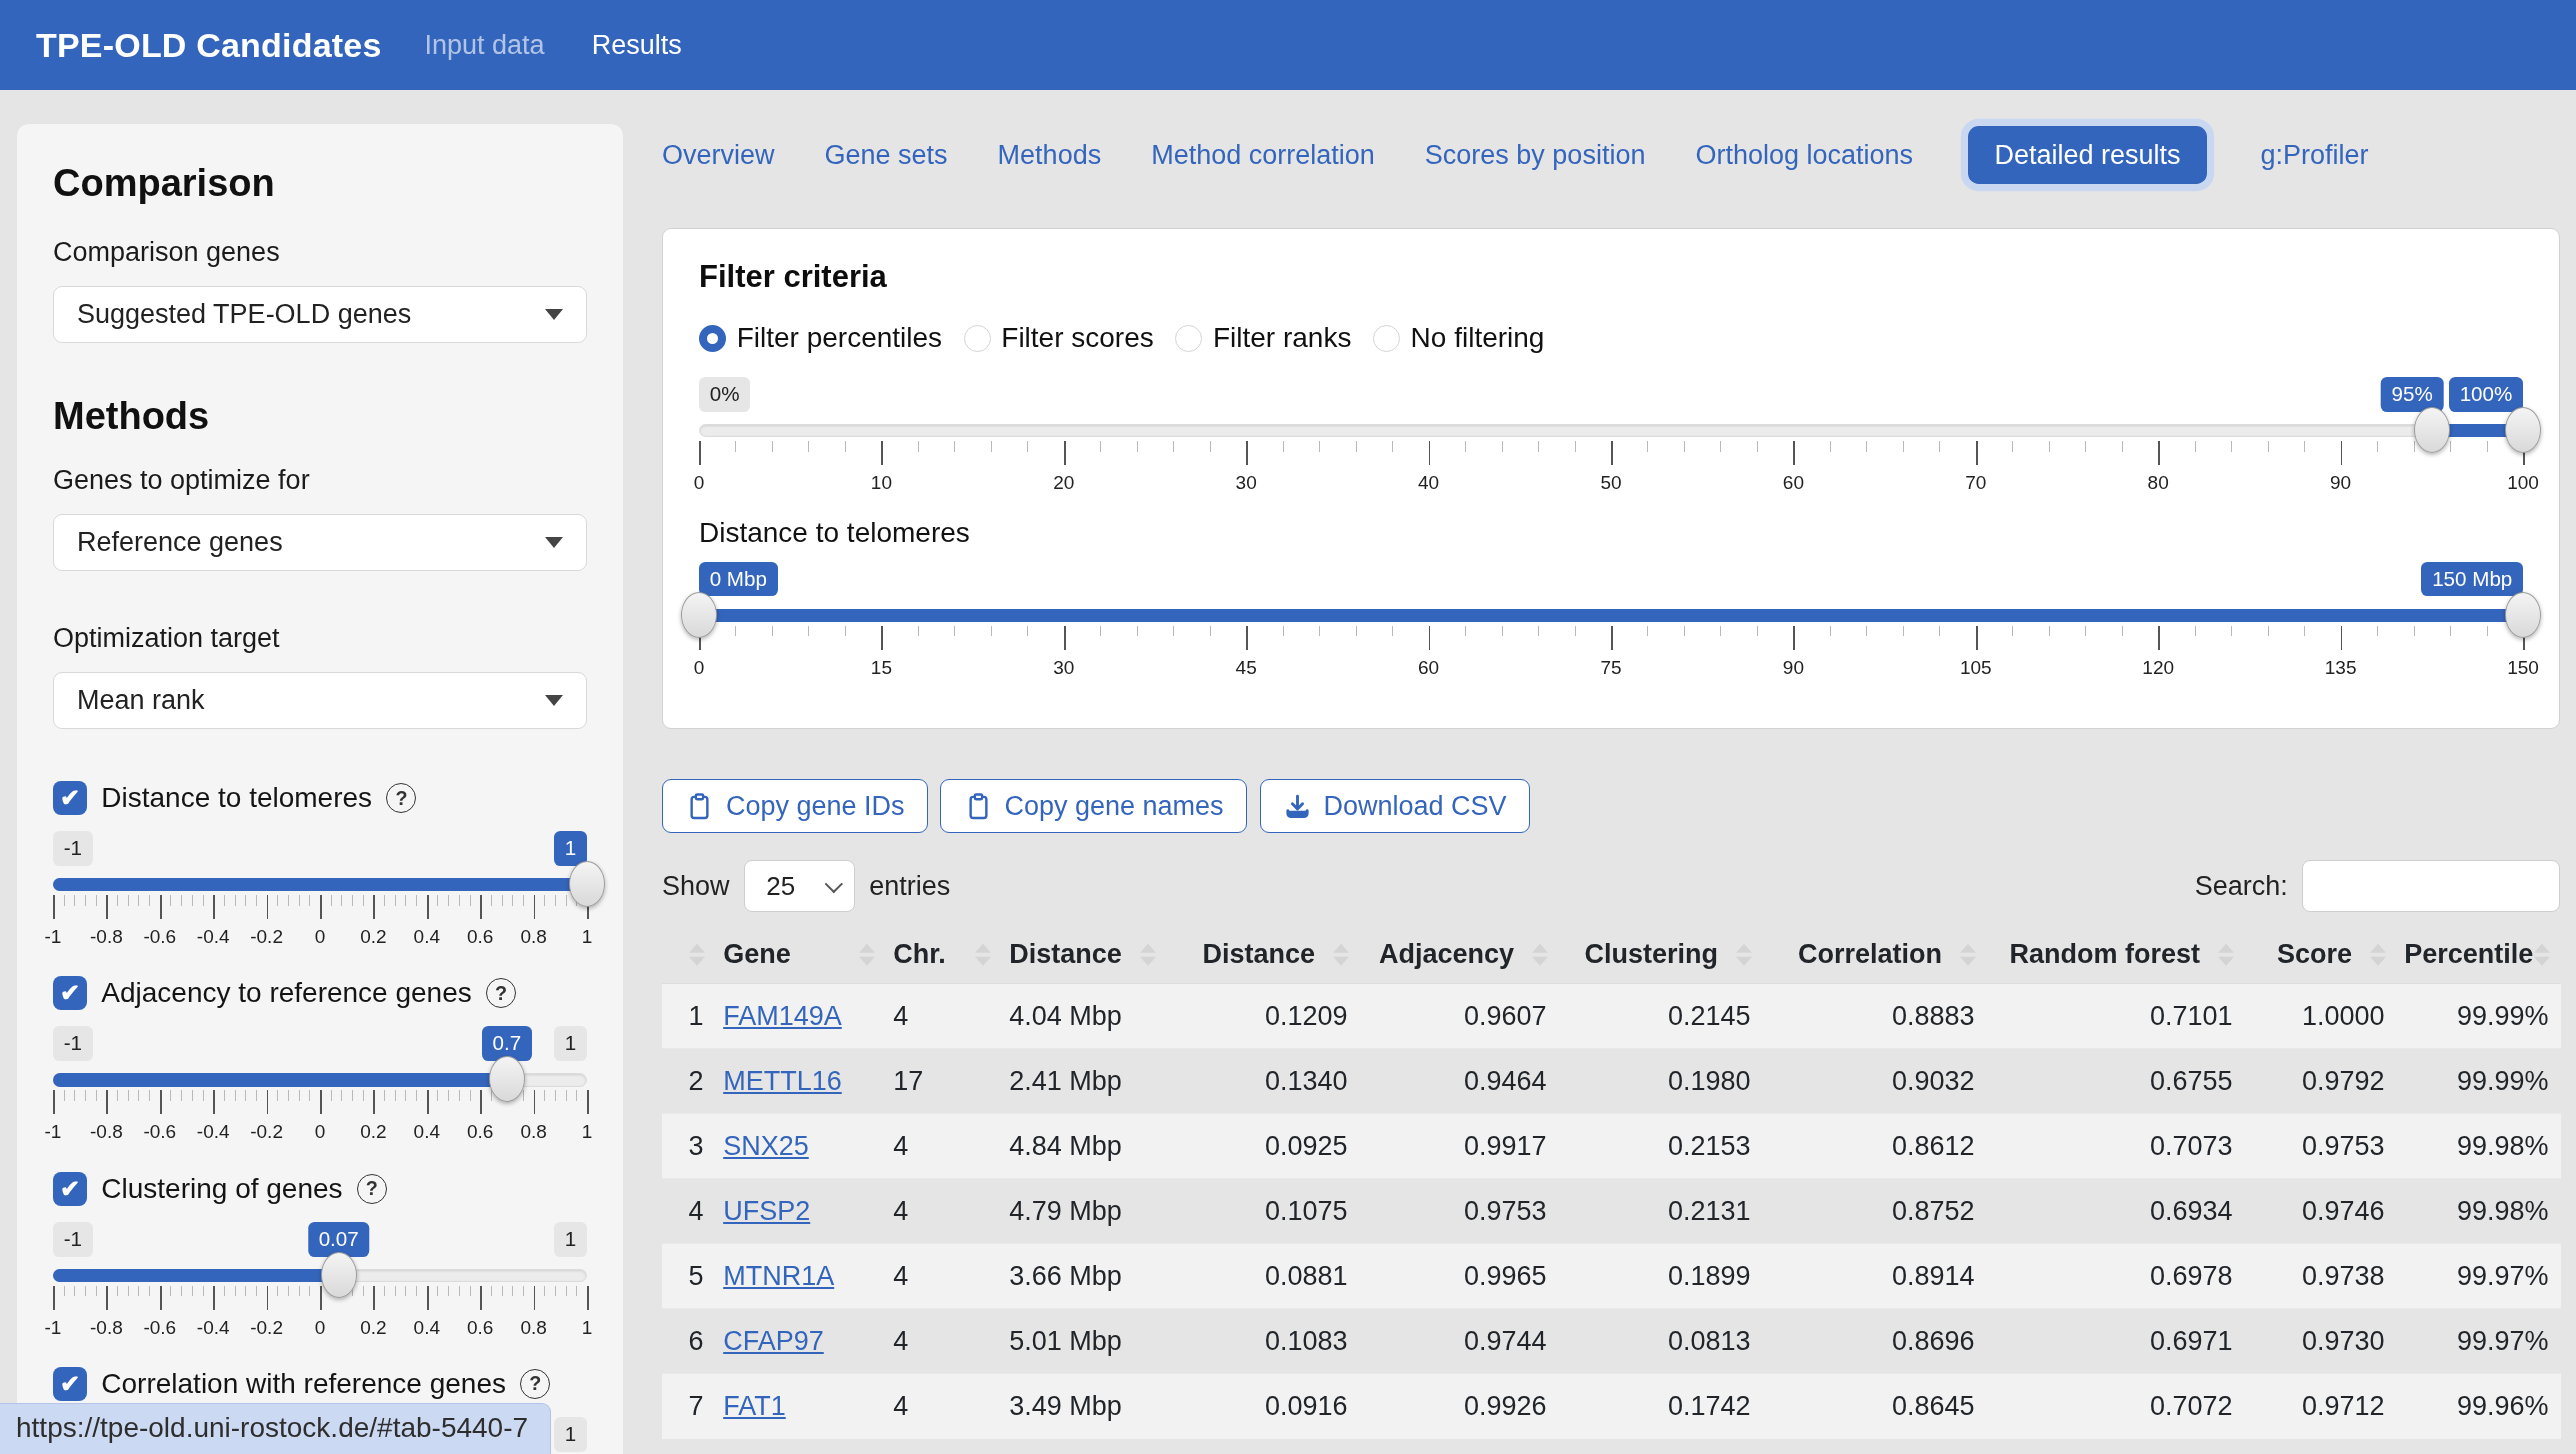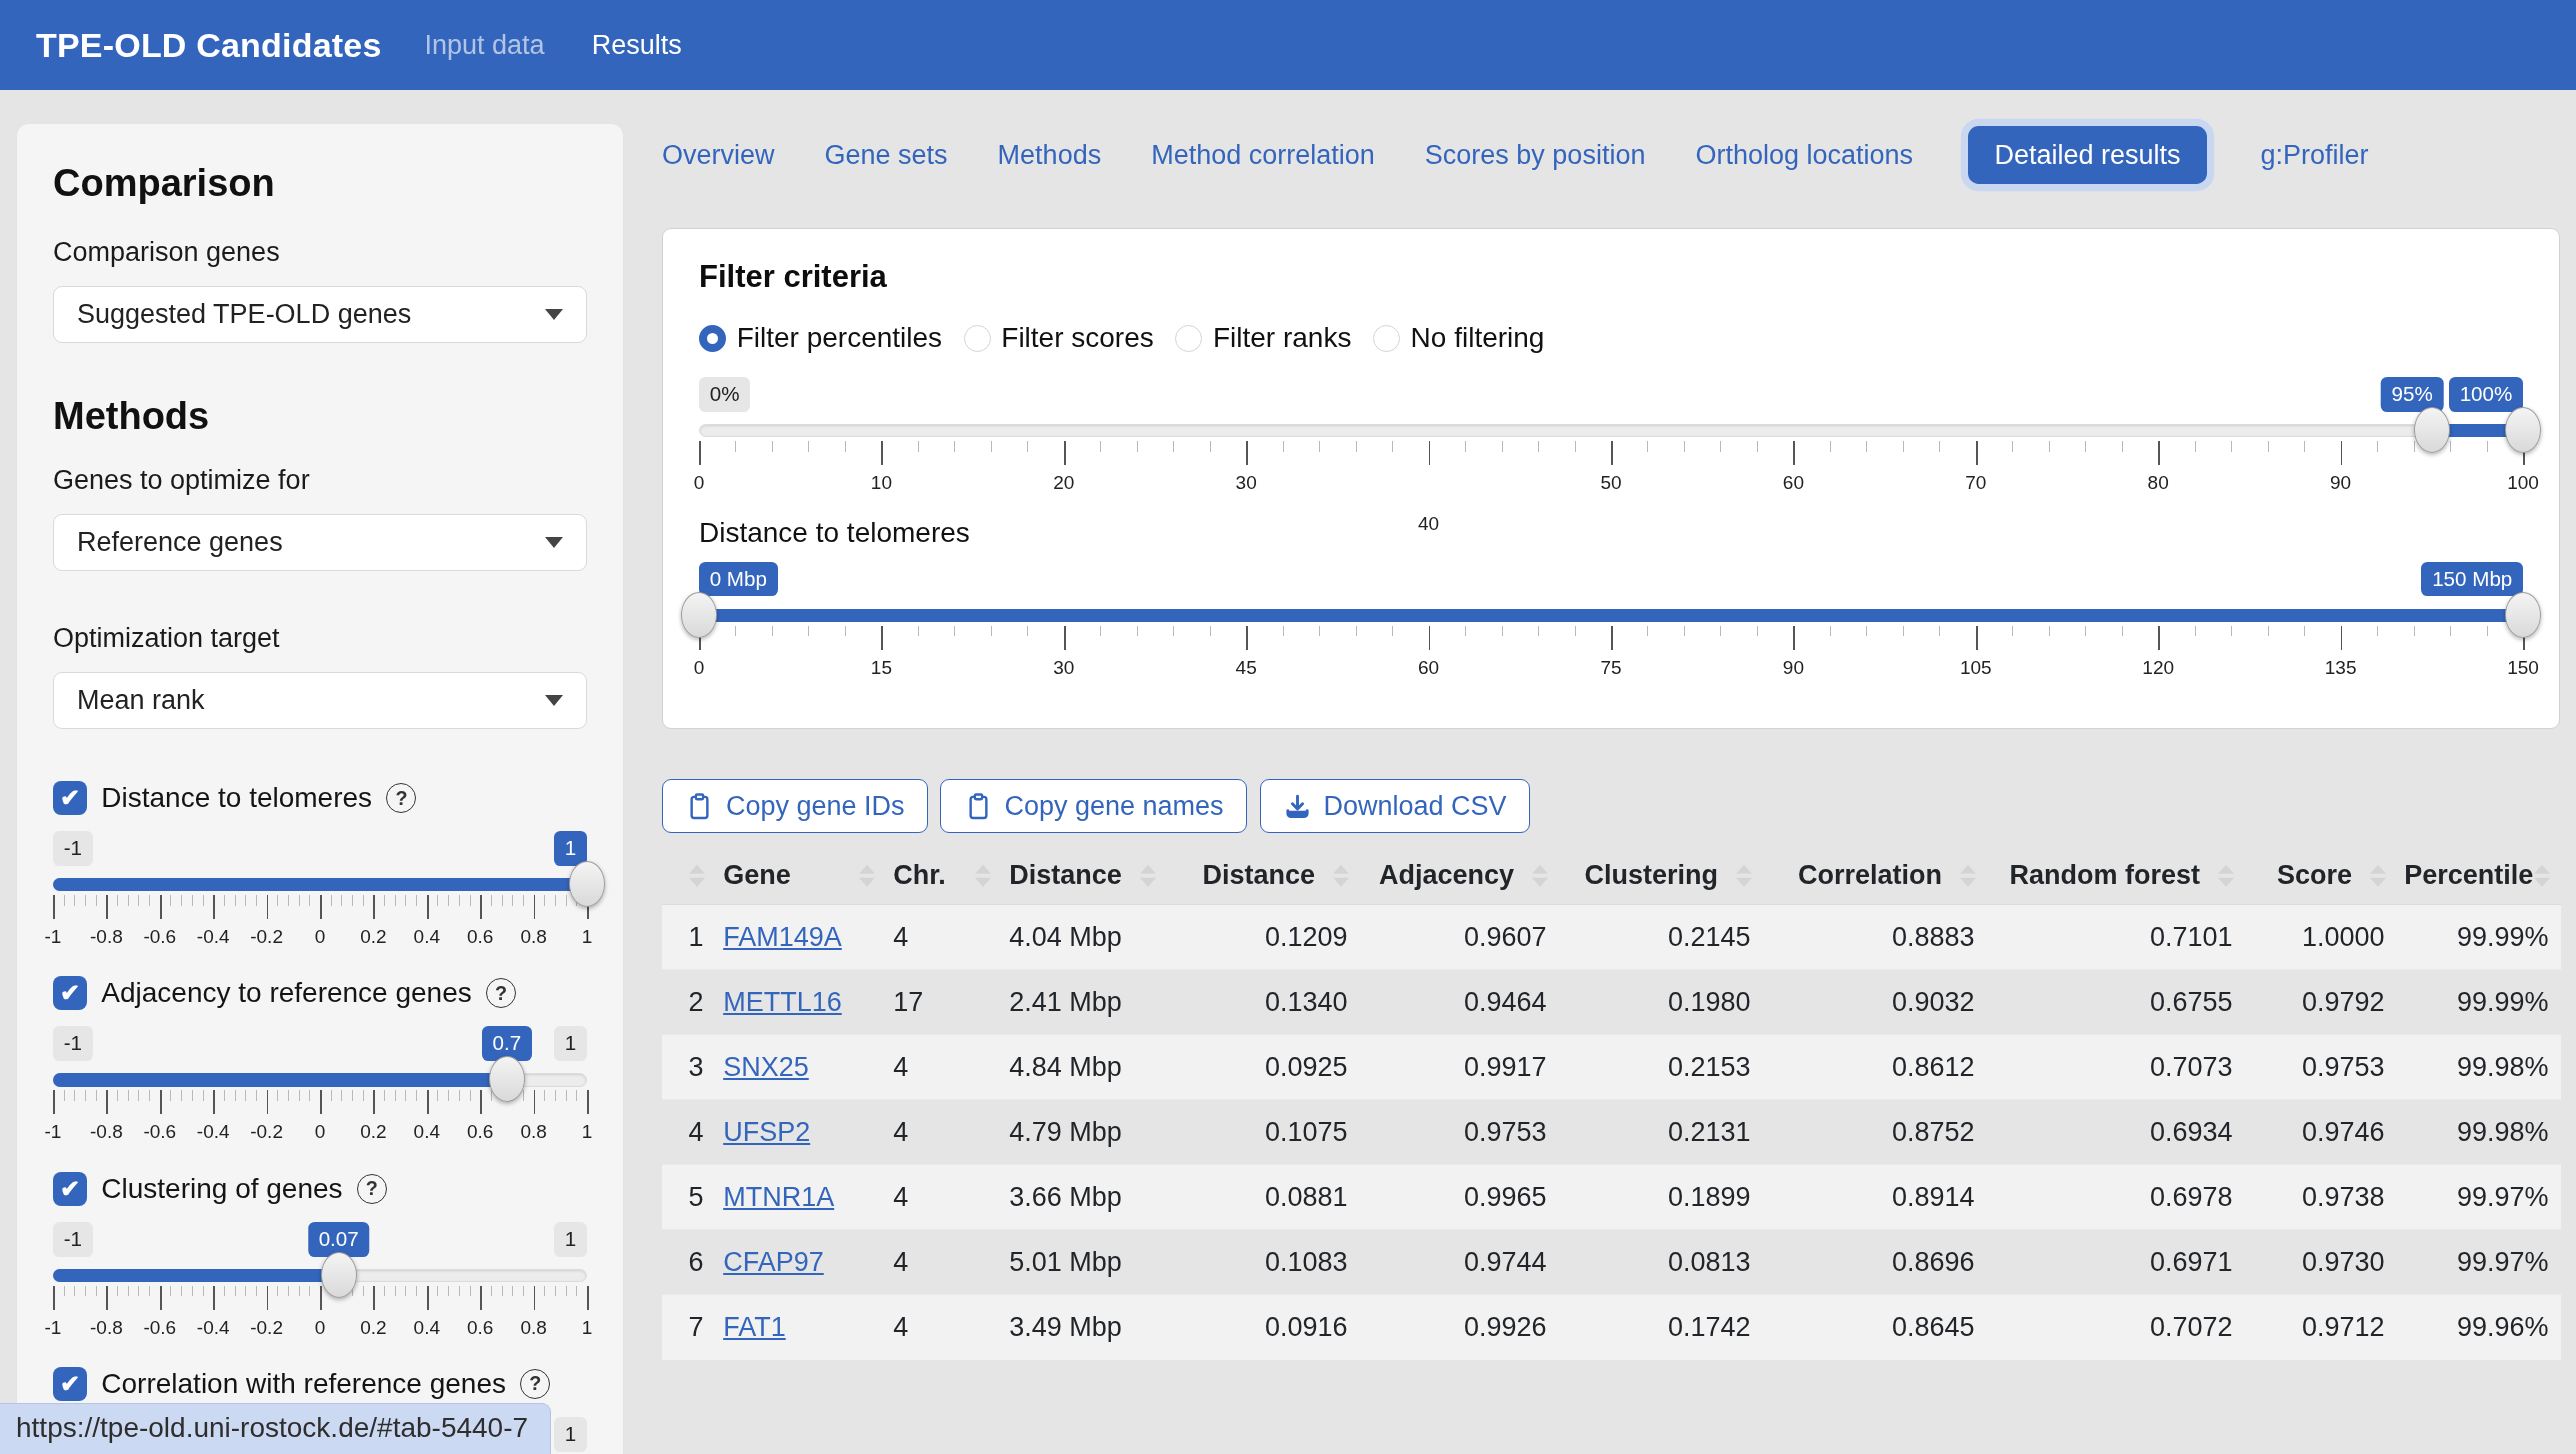--- a/index.html
+++ b/index.html
@@ -445,21 +445,21 @@
           <span class="irs-badge blue" style="left: 95%; transform: translateX(-50%); margin-left: -19.7px;">95%</span>
           <span class="irs-badge blue" style="right: 0px;">100%</span>
           <div class="irs-track"></div>
           <div class="irs-fill" style="left: 95%; width: 5%;"></div>
           <div class="irs-handle" style="left: 95%;"></div>
           <div class="irs-handle" style="left: 100%;"></div>
           <span class="irs-tick-label" style="left: 0%;">0</span>
           <span class="irs-tick-label" style="left: 10%;">10</span>
           <span class="irs-tick-label" style="left: 20%;">20</span>
           <span class="irs-tick-label" style="left: 30%;">30</span>
-          <span class="irs-tick-label" style="left: 40%; margin-top: 41px;">40</span>
+          <span class="irs-tick-label" style="left: 40%;">40</span>
           <span class="irs-tick-label" style="left: 50%;">50</span>
           <span class="irs-tick-label" style="left: 60%;">60</span>
           <span class="irs-tick-label" style="left: 70%;">70</span>
           <span class="irs-tick-label" style="left: 80%;">80</span>
           <span class="irs-tick-label" style="left: 90%;">90</span>
           <span class="irs-tick-label" style="left: 100%;">100</span>
           <div class="irs-grid">
             <div class="irs-tick major" style="left: 0%;"></div>
             <div class="irs-tick" style="left: 2%;"></div>
             <div class="irs-tick" style="left: 4%;"></div>
@@ -612,20 +612,31 @@
             <svg width="29" height="29" viewBox="0 0 24 24" fill="none" stroke="#3465bd" stroke-width="2.4" stroke-linecap="round" stroke-linejoin="round">
               <path d="M12 3.5v9.5"></path>
               <path d="M7.8 9.7 12 14l4.2-4.3"></path>
               <path d="M4 15.5v2.2a2.6 2.6 0 0 0 2.6 2.6h10.8a2.6 2.6 0 0 0 2.6-2.6v-2.2" fill="#3465bd" stroke="#3465bd"></path>
             </svg>
           </span>
           <span>Download CSV</span>
         </button>
       </div>
 
+    <div class="table-controls">
+      <span class="tc-label">Show</span>
+      <div class="show-select">
+        <span>25</span>
+        <span class="chev"></span>
+      </div>
+      <span class="tc-label">entries</span>
+      <div class="spacer"></div>
+      <span class="tc-label search-label">Search:</span>
+      <input class="search-input" type="text" value="" style="">
+    </div>
 
     <table class="results">
       <colgroup id="cols">
           <col style="width: 54px;">
           <col style="width: 170px;">
           <col style="width: 116px;">
           <col style="width: 165px;">
           <col style="width: 193px;">
           <col style="width: 199px;">
           <col style="width: 204px;">

